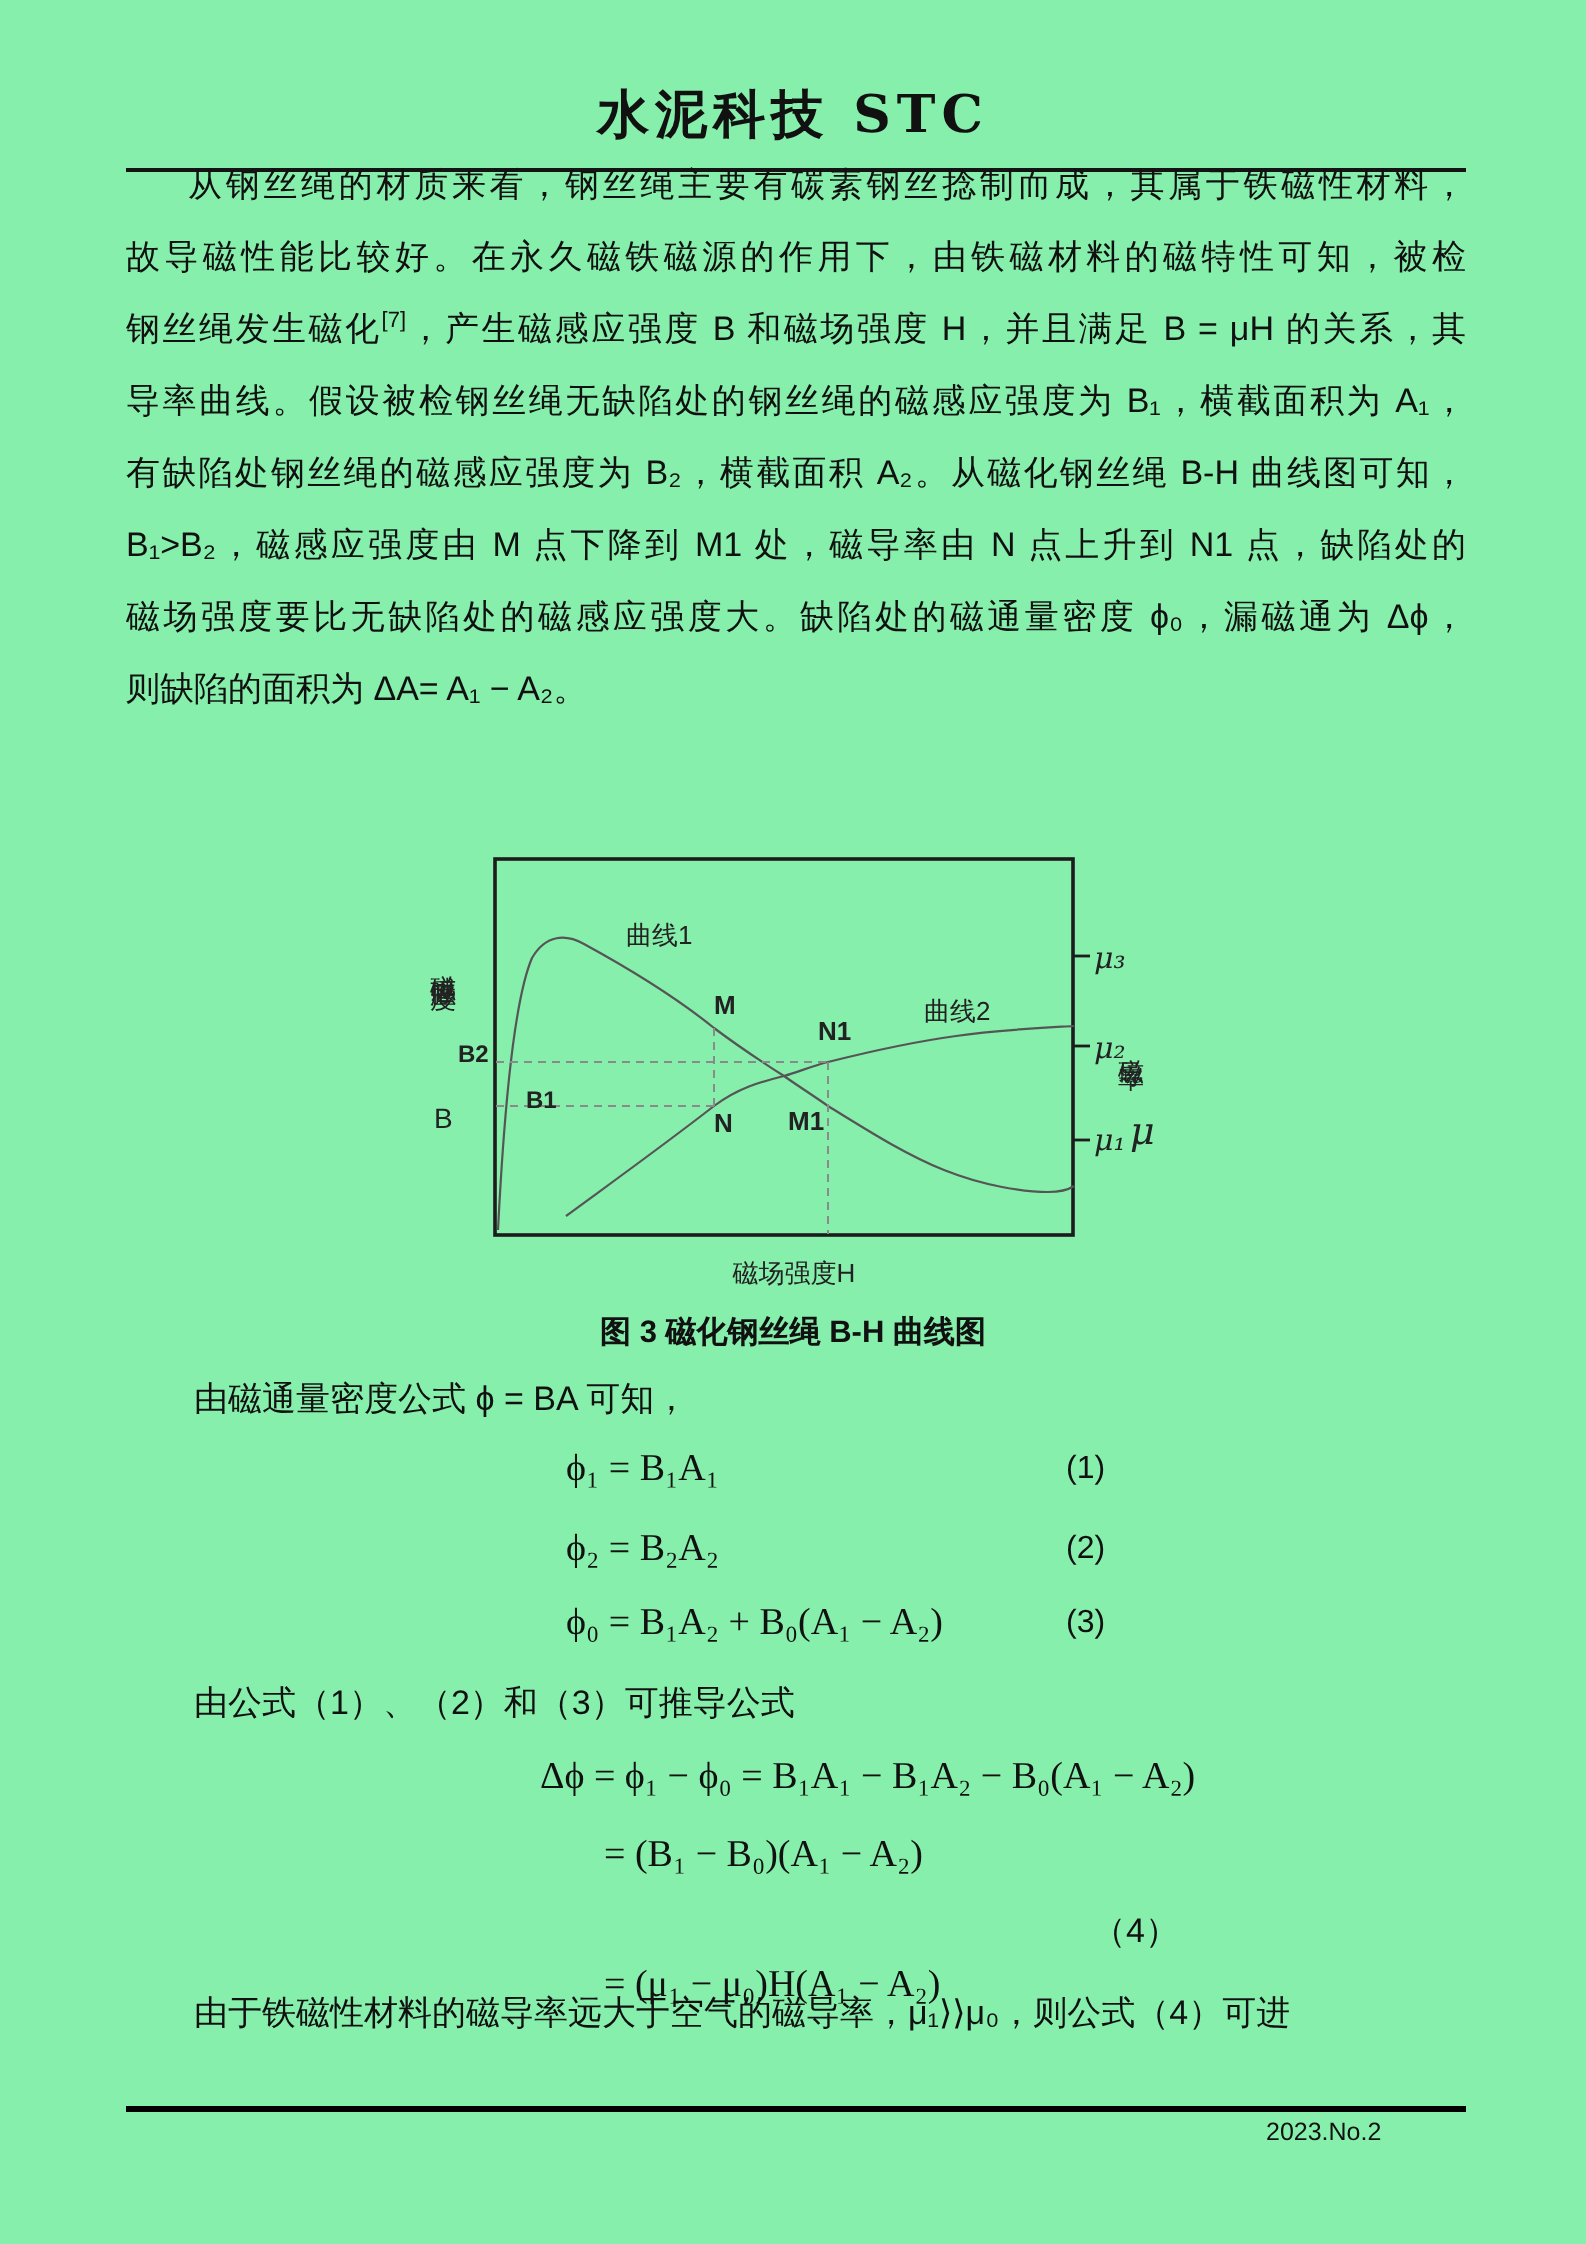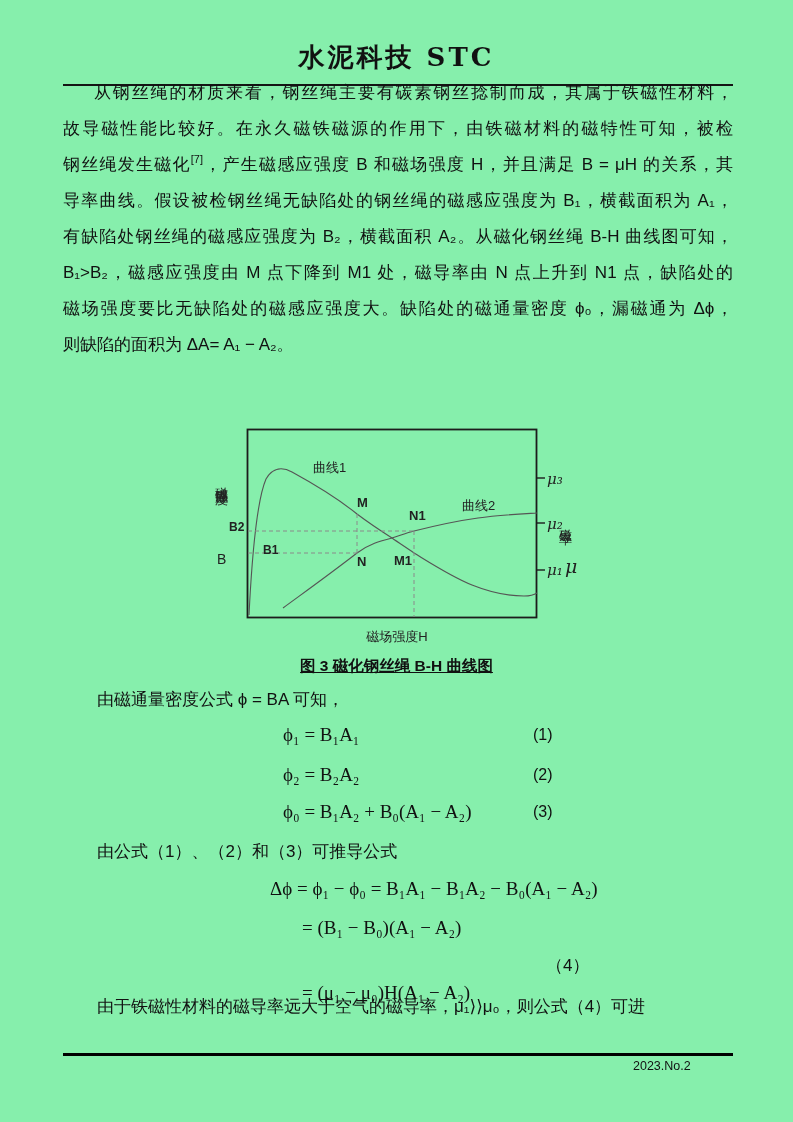--- a/index.html
+++ b/index.html
@@ -22,21 +22,21 @@
   sup.ref{font-size:11px;vertical-align:super;line-height:0;}
   
   .fig-label{font-size:13px;color:#222;}
   .fig-point{font-size:13px;font-weight:600;color:#222;}
   .fig-tick{font-size:12px;font-weight:600;color:#222;}
   .vert{writing-mode:vertical-rl;text-orientation:upright;letter-spacing:1px;}
   .mu-label{font-family:"DejaVu Serif","Liberation Serif",serif;
     font-style:italic;font-size:15px;color:#222;}
   .mu-big{font-family:"DejaVu Serif","Liberation Serif",serif;
     font-style:italic;font-size:19px;color:#222;}
-  .caption{left:0;width:793px;text-align:center;font-size:15.5px;font-weight:700;text-decoration:underline;}
+  .caption{left:0;width:793px;text-align:center;font-size:15.5px;font-weight:700;}
   
   .math{font-family:"Liberation Serif","DejaVu Serif",serif;font-size:19px;
     line-height:26px;white-space:nowrap;}
   .eqnum{font-size:16px;line-height:26px;}
   .cjk-line{font-size:17px;line-height:26px;white-space:nowrap;}
   
   .footer-rule{left:63px;top:1053px;width:670px;height:3px;background:#000;}
   .page-num{top:1059px;left:0;width:793px;text-align:center;font-size:12.5px;}
   .issue{top:1059px;left:633px;font-size:12.5px;}
 </style>

